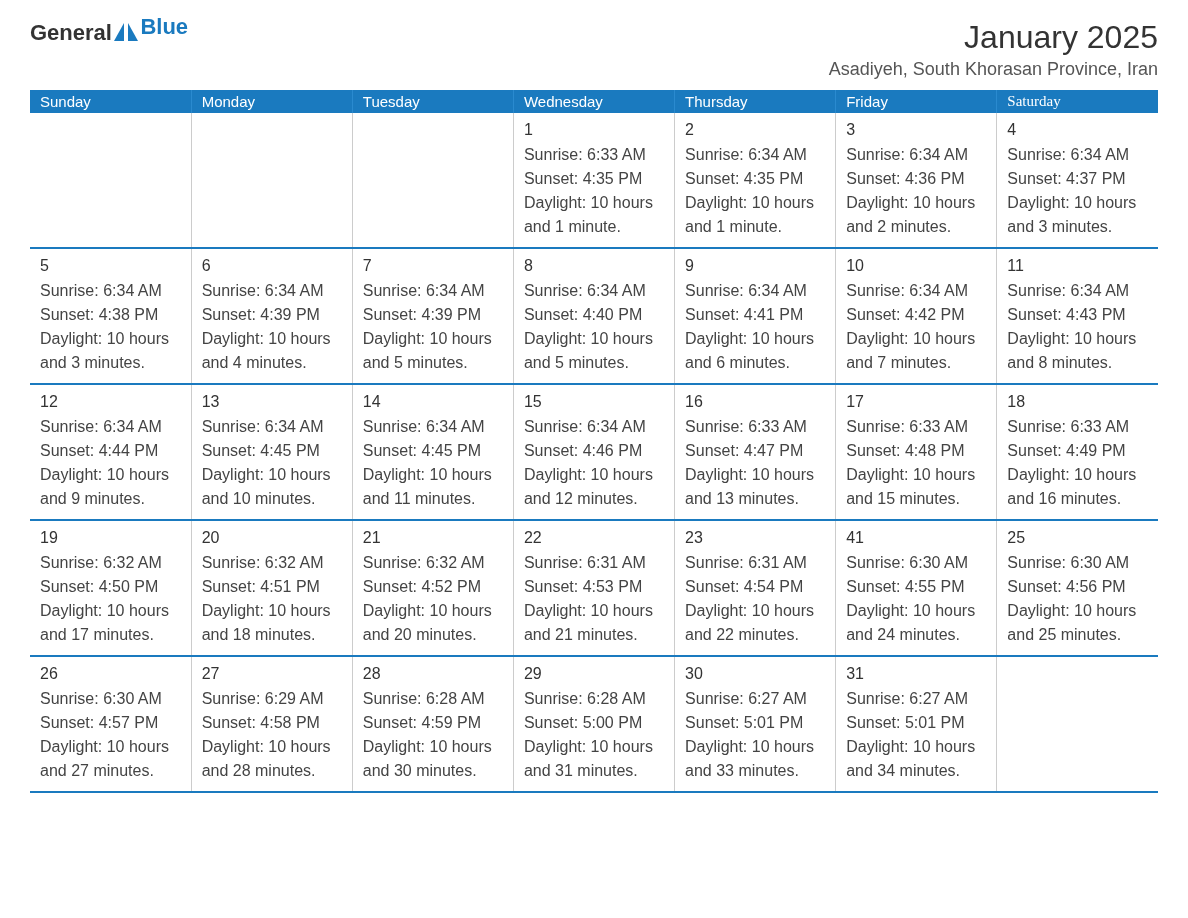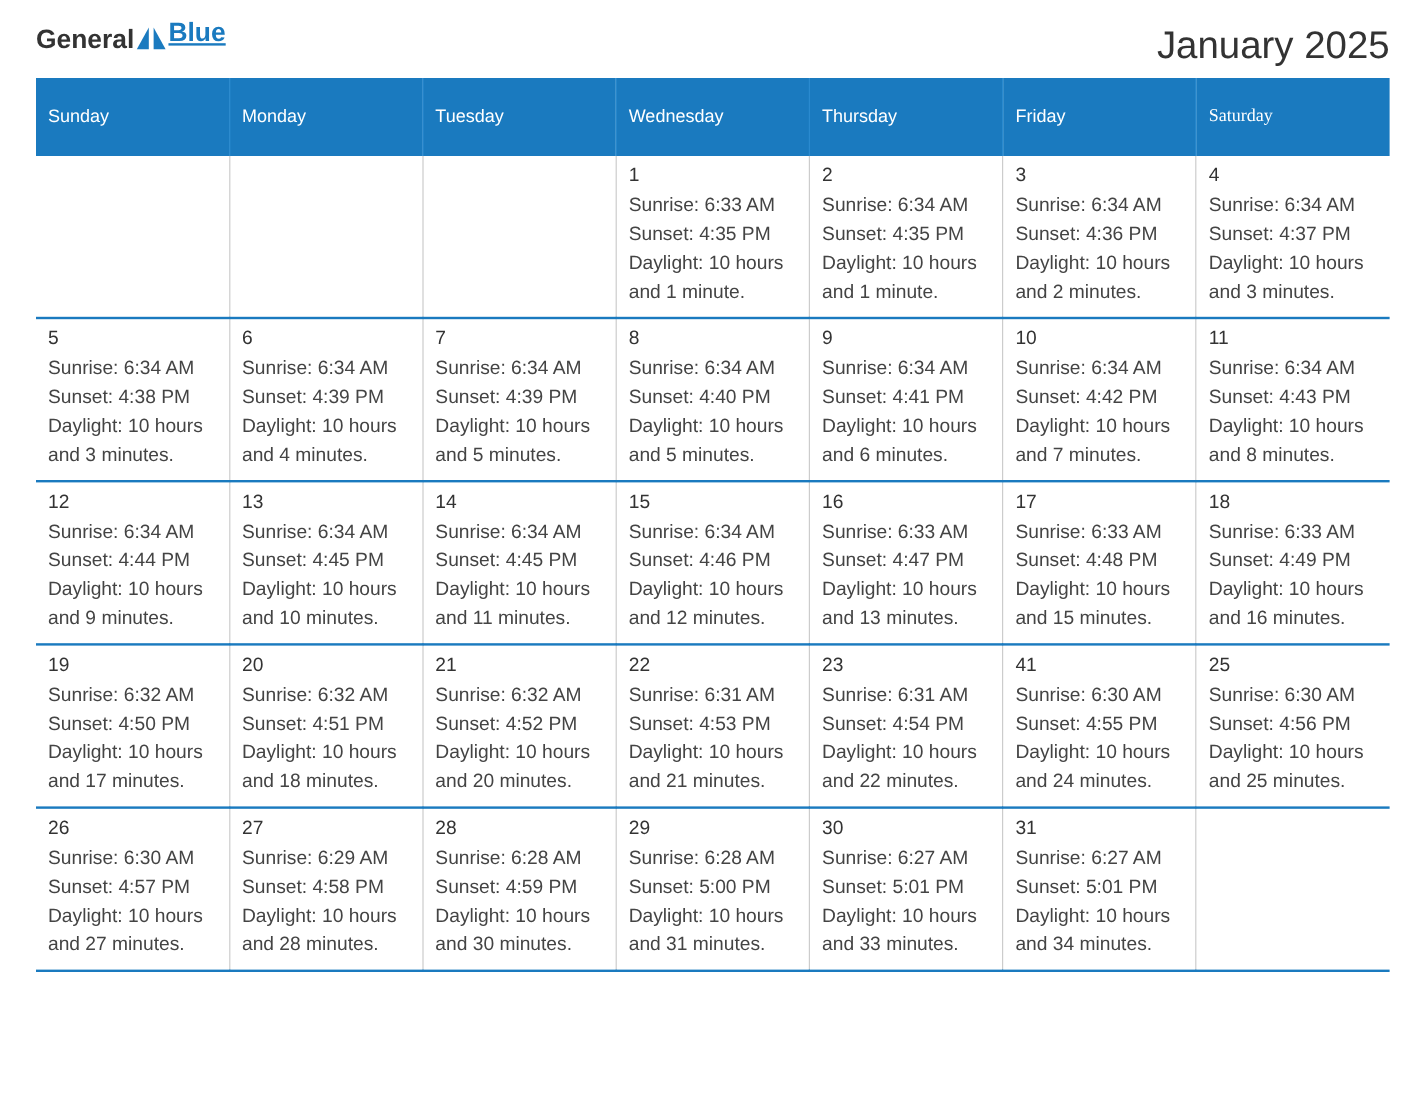--- a/index.html
+++ b/index.html
@@ -50,21 +50,21 @@
       border-collapse: collapse;
       margin-top: 8px;
     }
     thead tr {
       background-color: #1a7abf;
     }
     thead th {
       color: #fff;
       font-size: 15px;
       font-weight: normal;
-      padding: 24px 10px;
+      padding: 3px 10px;
       text-align: left;
       border-right: 1px solid #2a8acf;
     }
     thead th:last-child {
       border-right: none;
       font-family: Liberation Serif, serif;
     }
     tbody tr {
       border-bottom: 2px solid #1a7abf;
     }
@@ -101,25 +101,26 @@
 <div class="header-area">
   <div class="logo">
     <div style="display:flex; flex-direction:row; align-items:flex-start;">
       <div style="display:flex; align-items:center;">
         <span class="logo-text-general">General</span>
         <div style="position:relative; margin-left:2px; top:0px;">
           <div style="width:0; height:0; border-left:10px solid transparent; border-right:0px solid transparent; border-bottom:18px solid #1a7abf; display:inline-block; margin-bottom:-2px;"></div>
           <div style="width:0; height:0; border-left:0px solid transparent; border-right:10px solid transparent; border-bottom:18px solid #1a7abf; display:inline-block; margin-bottom:-2px;"></div>
         </div>
       </div>
-      <span class="logo-text-blue" style="margin-top:-6px; padding-left:2px;text-decoration:underline;">Blue</span>
+      <span class="logo-text-blue" style="margin-top:-6px; padding-left:2px;">Blue</span>
     </div>
   </div>
   <div class="title-area">
     <h1 class="page-title">January 2025</h1>
+    <div class="subtitle">Asadiyeh, South Khorasan Province, Iran</div>
   </div>
 </div>
 
 <table>
   <thead>
     <tr>
     <th>Sunday</th>
         <th>Monday</th>
         <th>Tuesday</th>
         <th>Wednesday</th>

